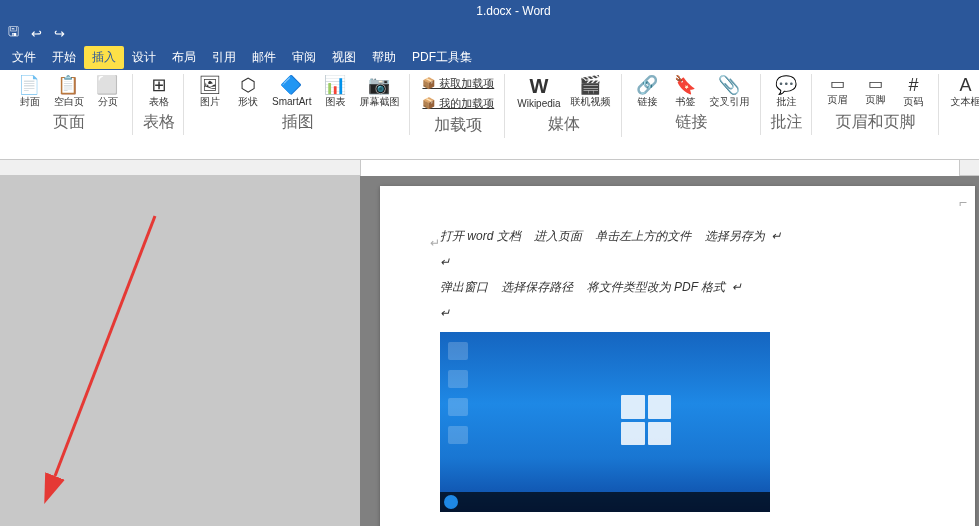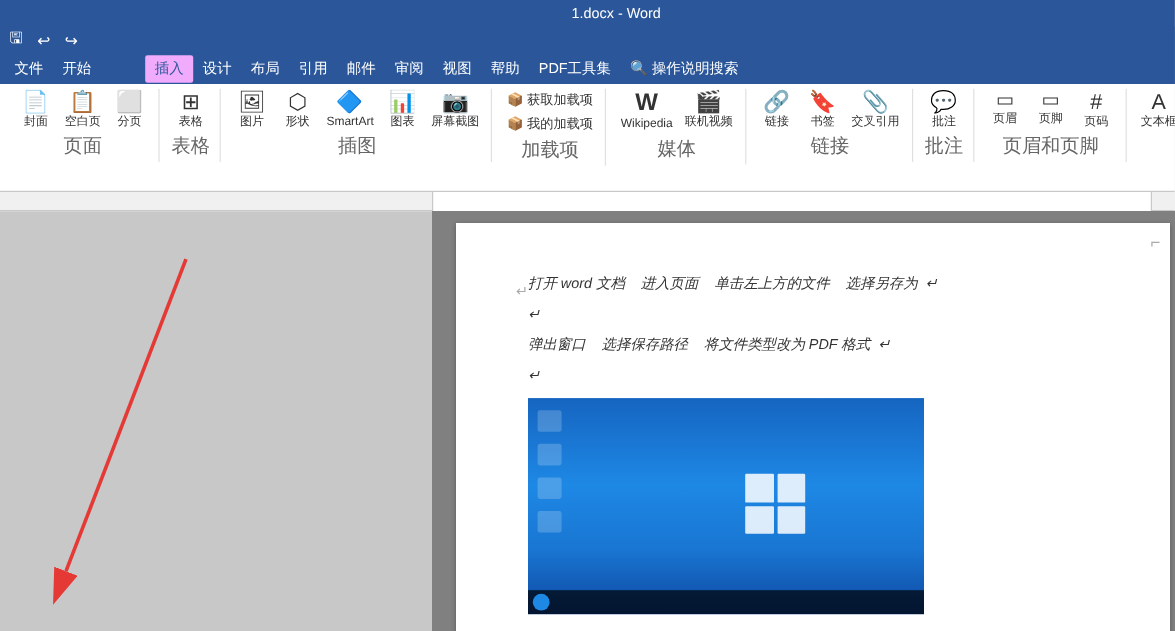--- a/index.html
+++ b/index.html
@@ -27,23 +27,22 @@
       color: white;
       font-size: 12px;
     }
     .menu-bar .menu-item {
       padding: 3px 8px;
       cursor: pointer;
       border-radius: 2px;
       white-space: nowrap;
     }
     .menu-bar .menu-item.active {
-      background: #f0abfc;
+      background: #fde047;
       color: #2b579a;
-      margin-left: 37px;
     }
 
     
     .quick-access {
       background: #2b579a;
       height: 22px;
       display: flex;
       align-items: center;
       padding: 0 4px;
       color: white;
@@ -110,20 +109,21 @@
     .ribbon-btn-small {
       display: flex;
       flex-direction: column;
       align-items: center;
       padding: 2px 4px;
       cursor: pointer;
       border-radius: 2px;
       font-size: 10px;
       color: #333;
       text-align: right;
+      text-decoration: underline;
     }
 
     .ribbon-small-group {
       display: flex;
       flex-direction: column;
       gap: 1px;
     }
 
     
     .ruler-h {
@@ -259,21 +259,20 @@
       <div class="menu-item">开始</div>
       <div class="menu-item active">插入</div>
       <div class="menu-item">设计</div>
       <div class="menu-item">布局</div>
       <div class="menu-item">引用</div>
       <div class="menu-item">邮件</div>
       <div class="menu-item">审阅</div>
       <div class="menu-item">视图</div>
       <div class="menu-item">帮助</div>
       <div class="menu-item">PDF工具集</div>
-      <div class="menu-item">🔍 操作说明搜索</div>
     </div>
   </div>
 </div>
 
 <div class="ribbon">
 
   <div class="ribbon-group">
     <div class="ribbon-buttons">
       <div class="ribbon-btn">
         <span class="icon">📄</span>

